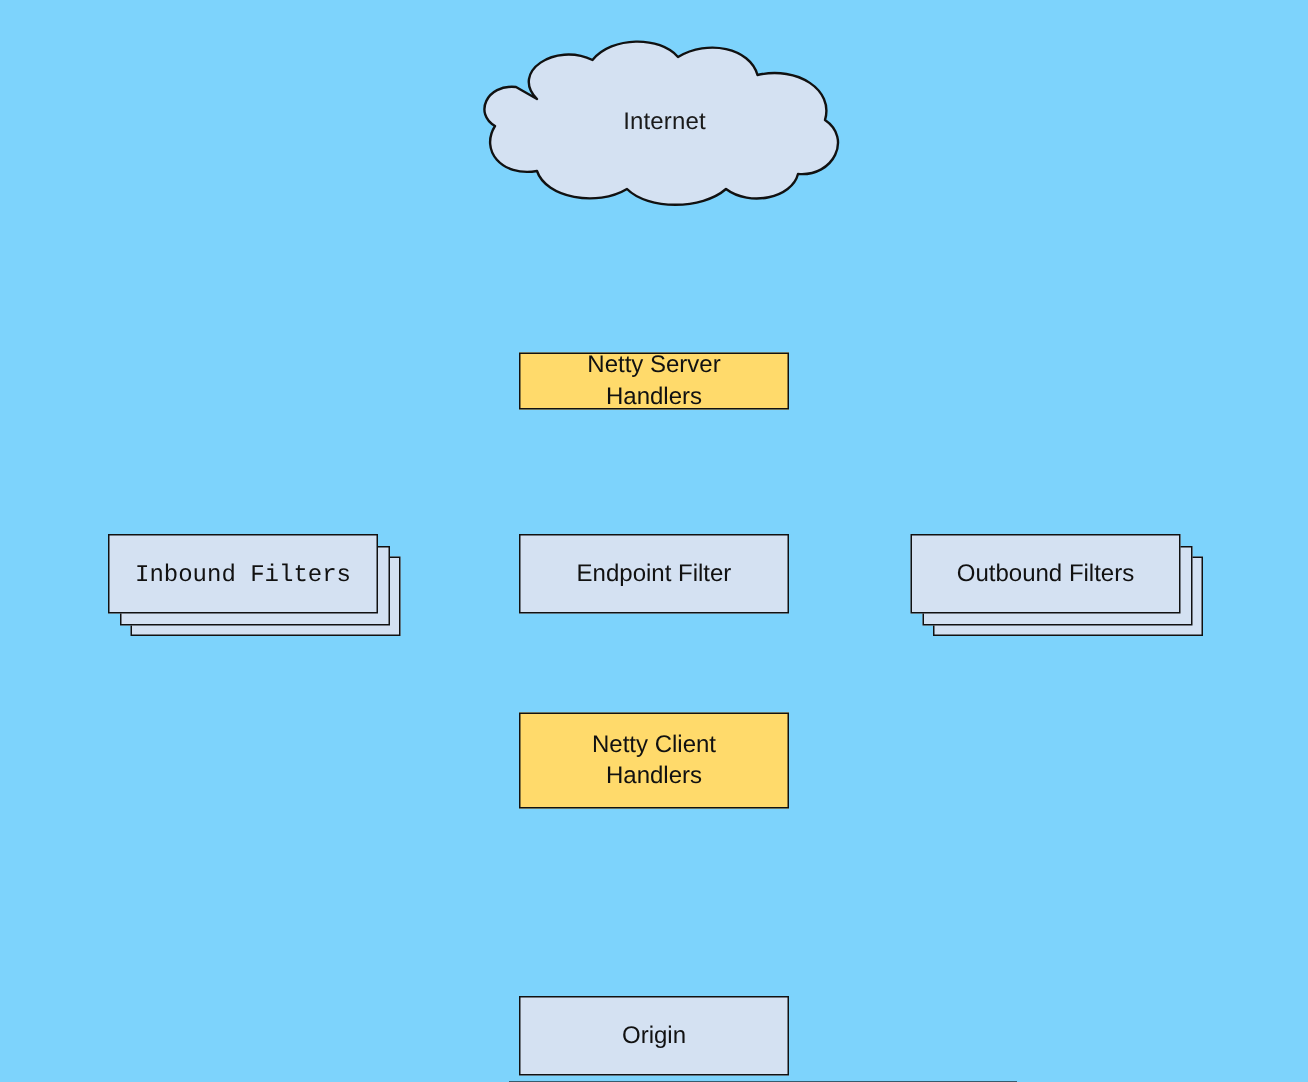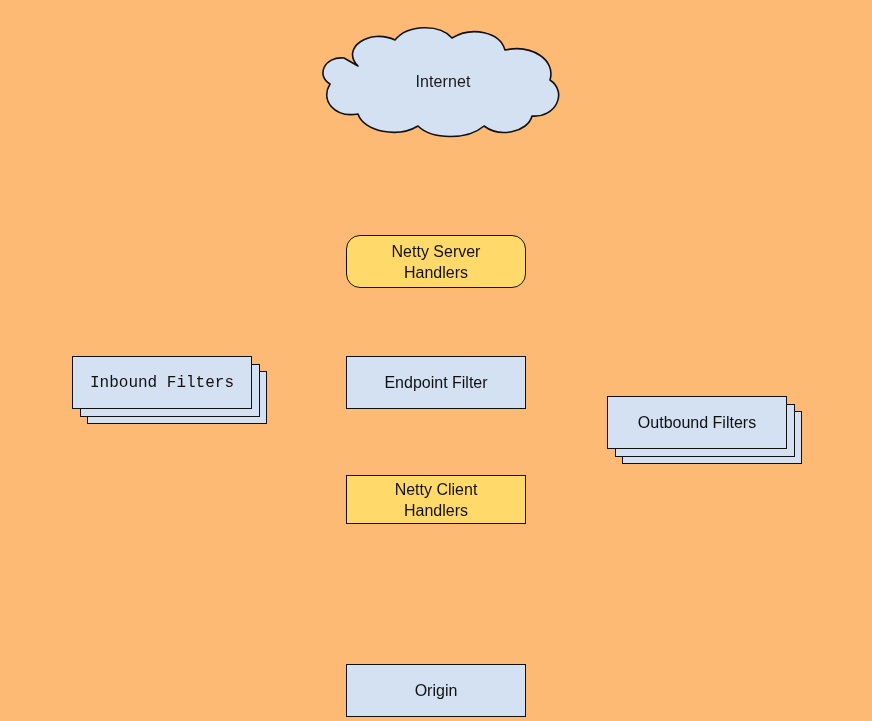--- a/index.html
+++ b/index.html
@@ -4,21 +4,21 @@
 <style>
   html, body {
     margin: 0;
     padding: 0;
     background: #000000;
   }
   #canvas {
     position: relative;
     width: 872px;
     height: 721px;
-    background: #fdba74;
+    background: #7dd3fc;
     overflow: hidden;
     font-family: "Liberation Sans", sans-serif;
   }
 
   
   .cloud-wrap {
     position: absolute;
     left: 300px;
     top: 26px;
     width: 270px;
@@ -105,37 +105,37 @@
                C 268 66, 256 92, 232 90
                C 228 106, 200 112, 184 100
                C 168 114, 132 114, 118 100
                C 98 112, 64 106, 58 88
                C 34 92, 20 74, 30 58
                C 16 50, 24 30, 44 32 Z" fill="#d4e1f2" stroke="#111111" stroke-width="1.6" stroke-linejoin="round"></path>
     </svg>
     <div class="cloud-label">Internet</div>
   </div>
 
-  <div class="node yellow" style="left:346px; top:235px; width:180px; height:53px;border-radius:14px;">Netty Server
+  <div class="node yellow" style="left:346px; top:235px; width:180px; height:38px;">Netty Server
 Handlers</div>
 
   <div class="stack" style="left:72px; top:356px;font-family:Liberation Mono, monospace;">
     <div class="layer l3"></div>
     <div class="layer l2"></div>
     <div class="layer l1"></div>
     <div class="stack-label">Inbound Filters</div>
   </div>
 
   <div class="node blue" style="left:346px; top:356px; width:180px; height:53px;">Endpoint Filter</div>
 
-  <div class="stack" style="left:607px; top:356px;margin-top:40px;">
+  <div class="stack" style="left:607px; top:356px;">
     <div class="layer l3"></div>
     <div class="layer l2"></div>
     <div class="layer l1"></div>
     <div class="stack-label">Outbound Filters</div>
   </div>
 
-  <div class="node yellow" style="left:346px; top:475px; width:180px; height:49px;">Netty Client
+  <div class="node yellow" style="left:346px; top:475px; width:180px; height:64px;">Netty Client
 Handlers</div>
 
   <div class="node blue" style="left:346px; top:636px; width:180px; height:53px;margin-top:28px;">Origin</div>
 
 </div>
 
 </body></html>

